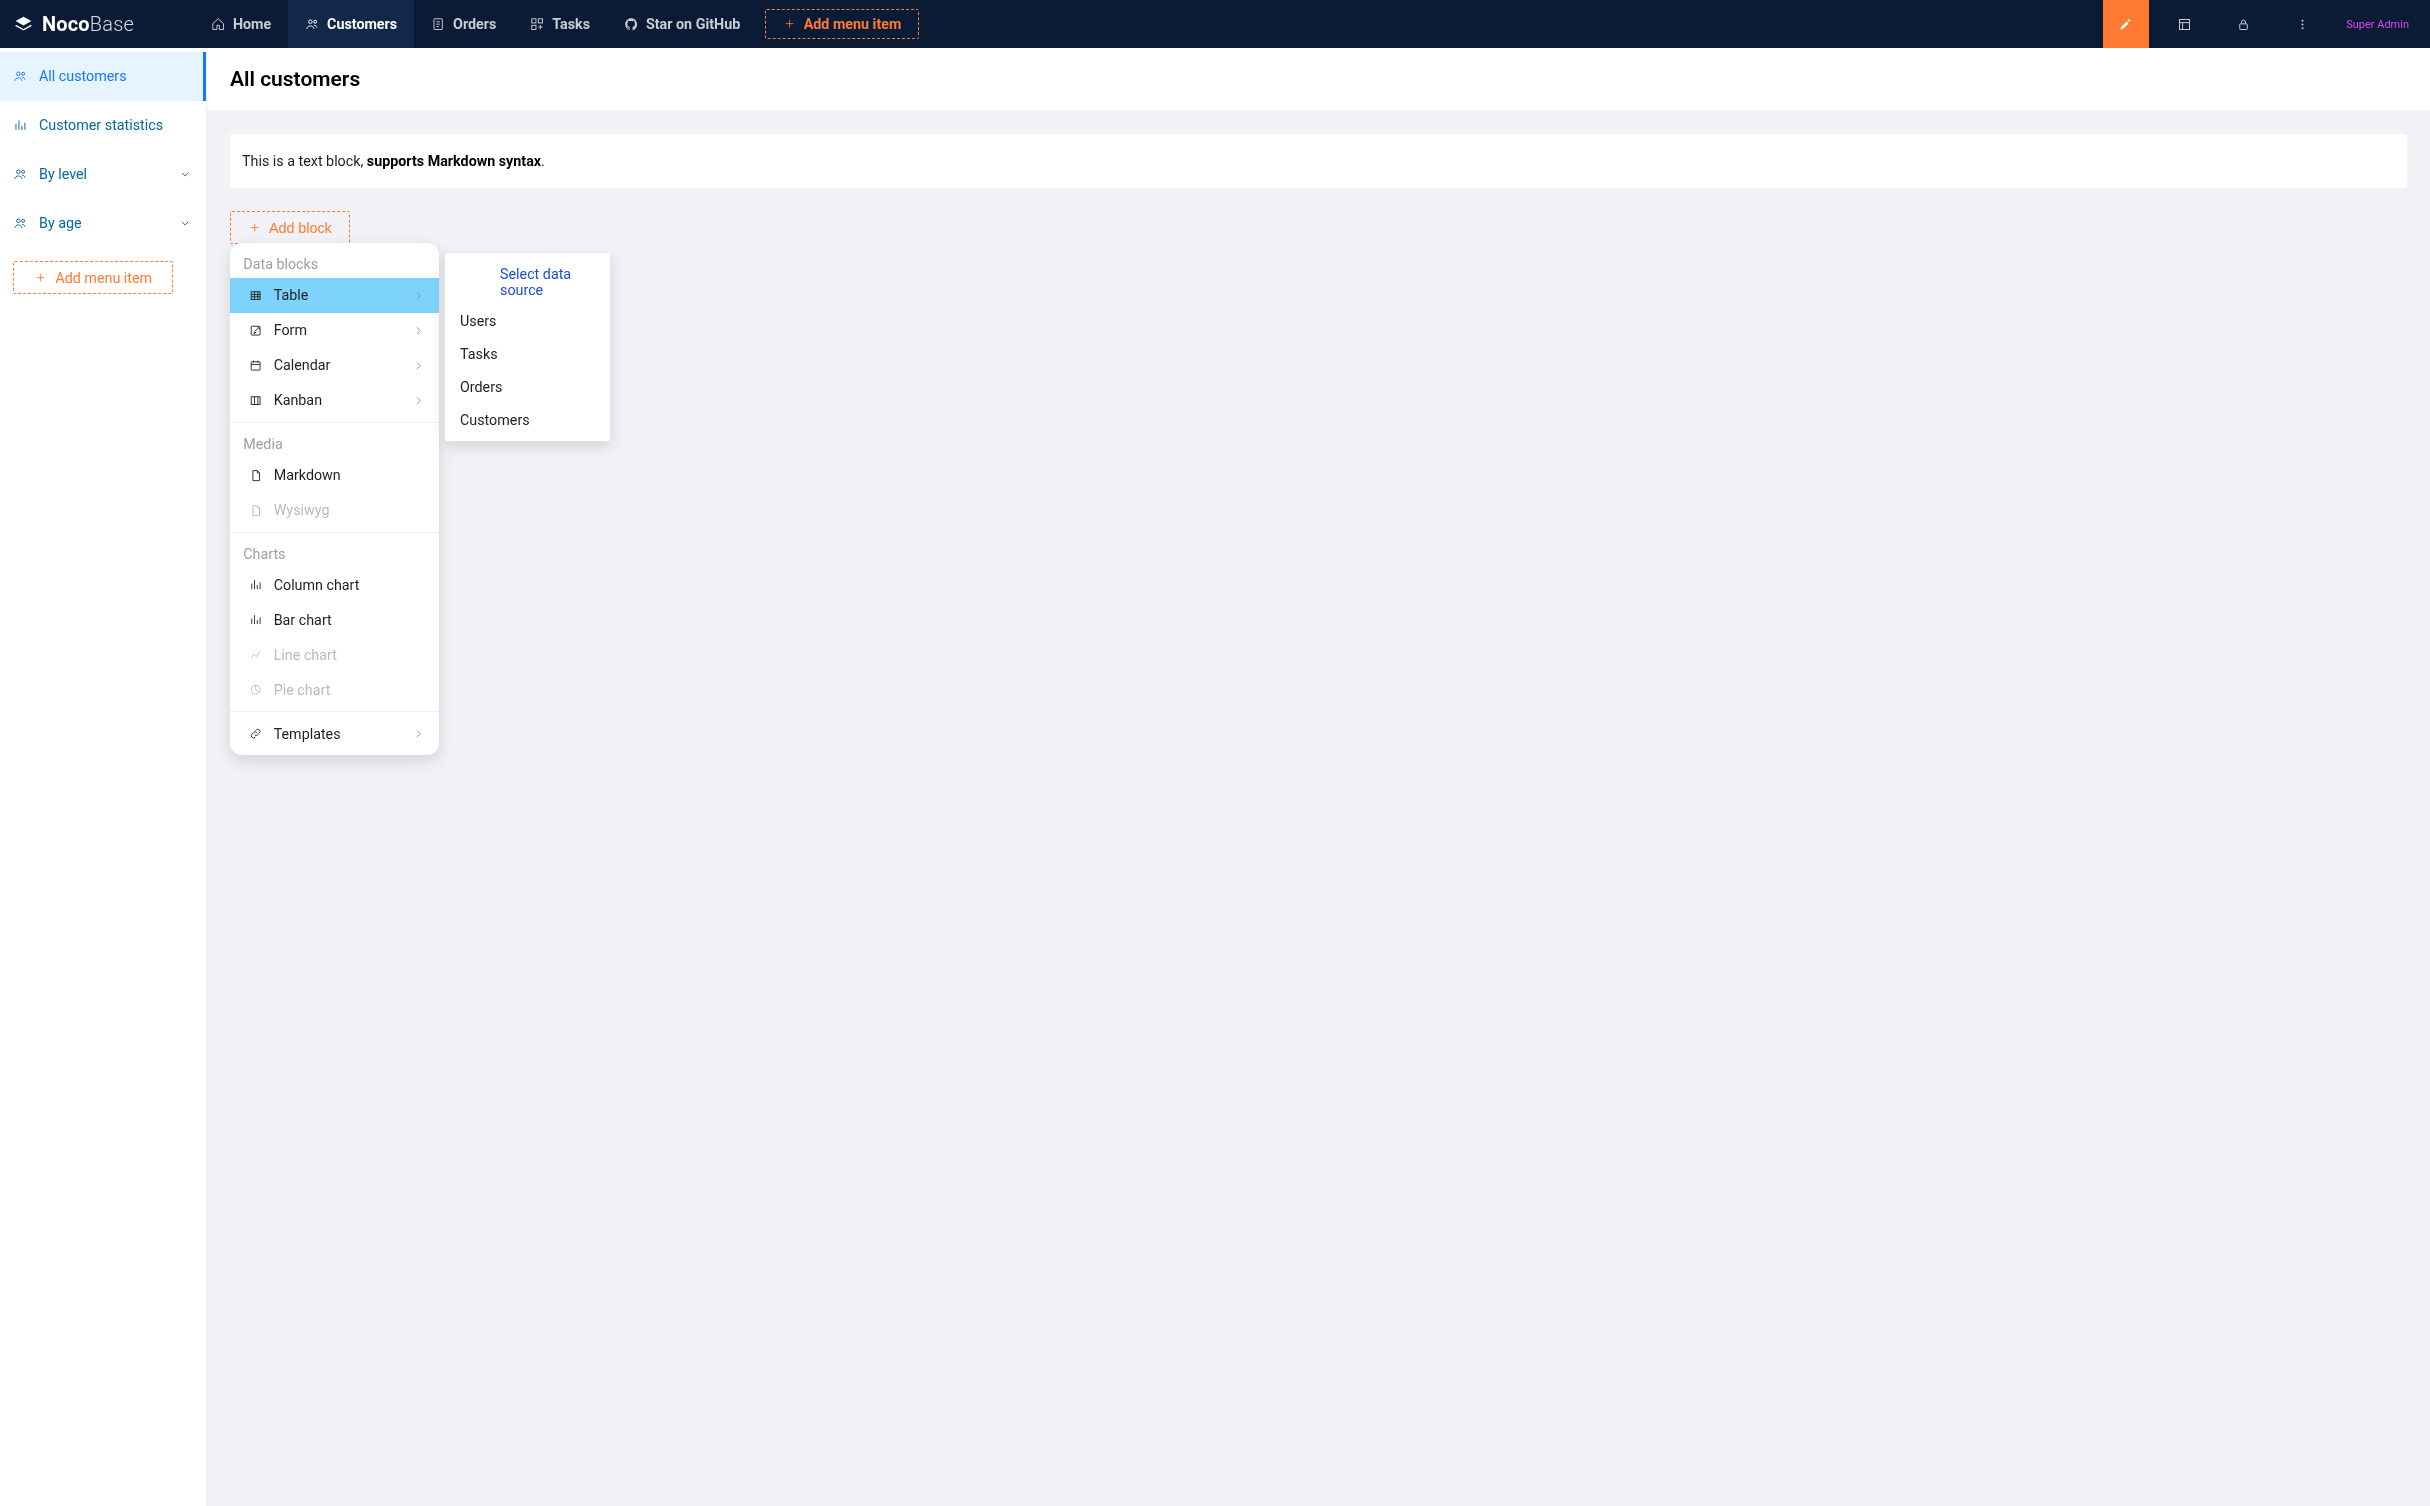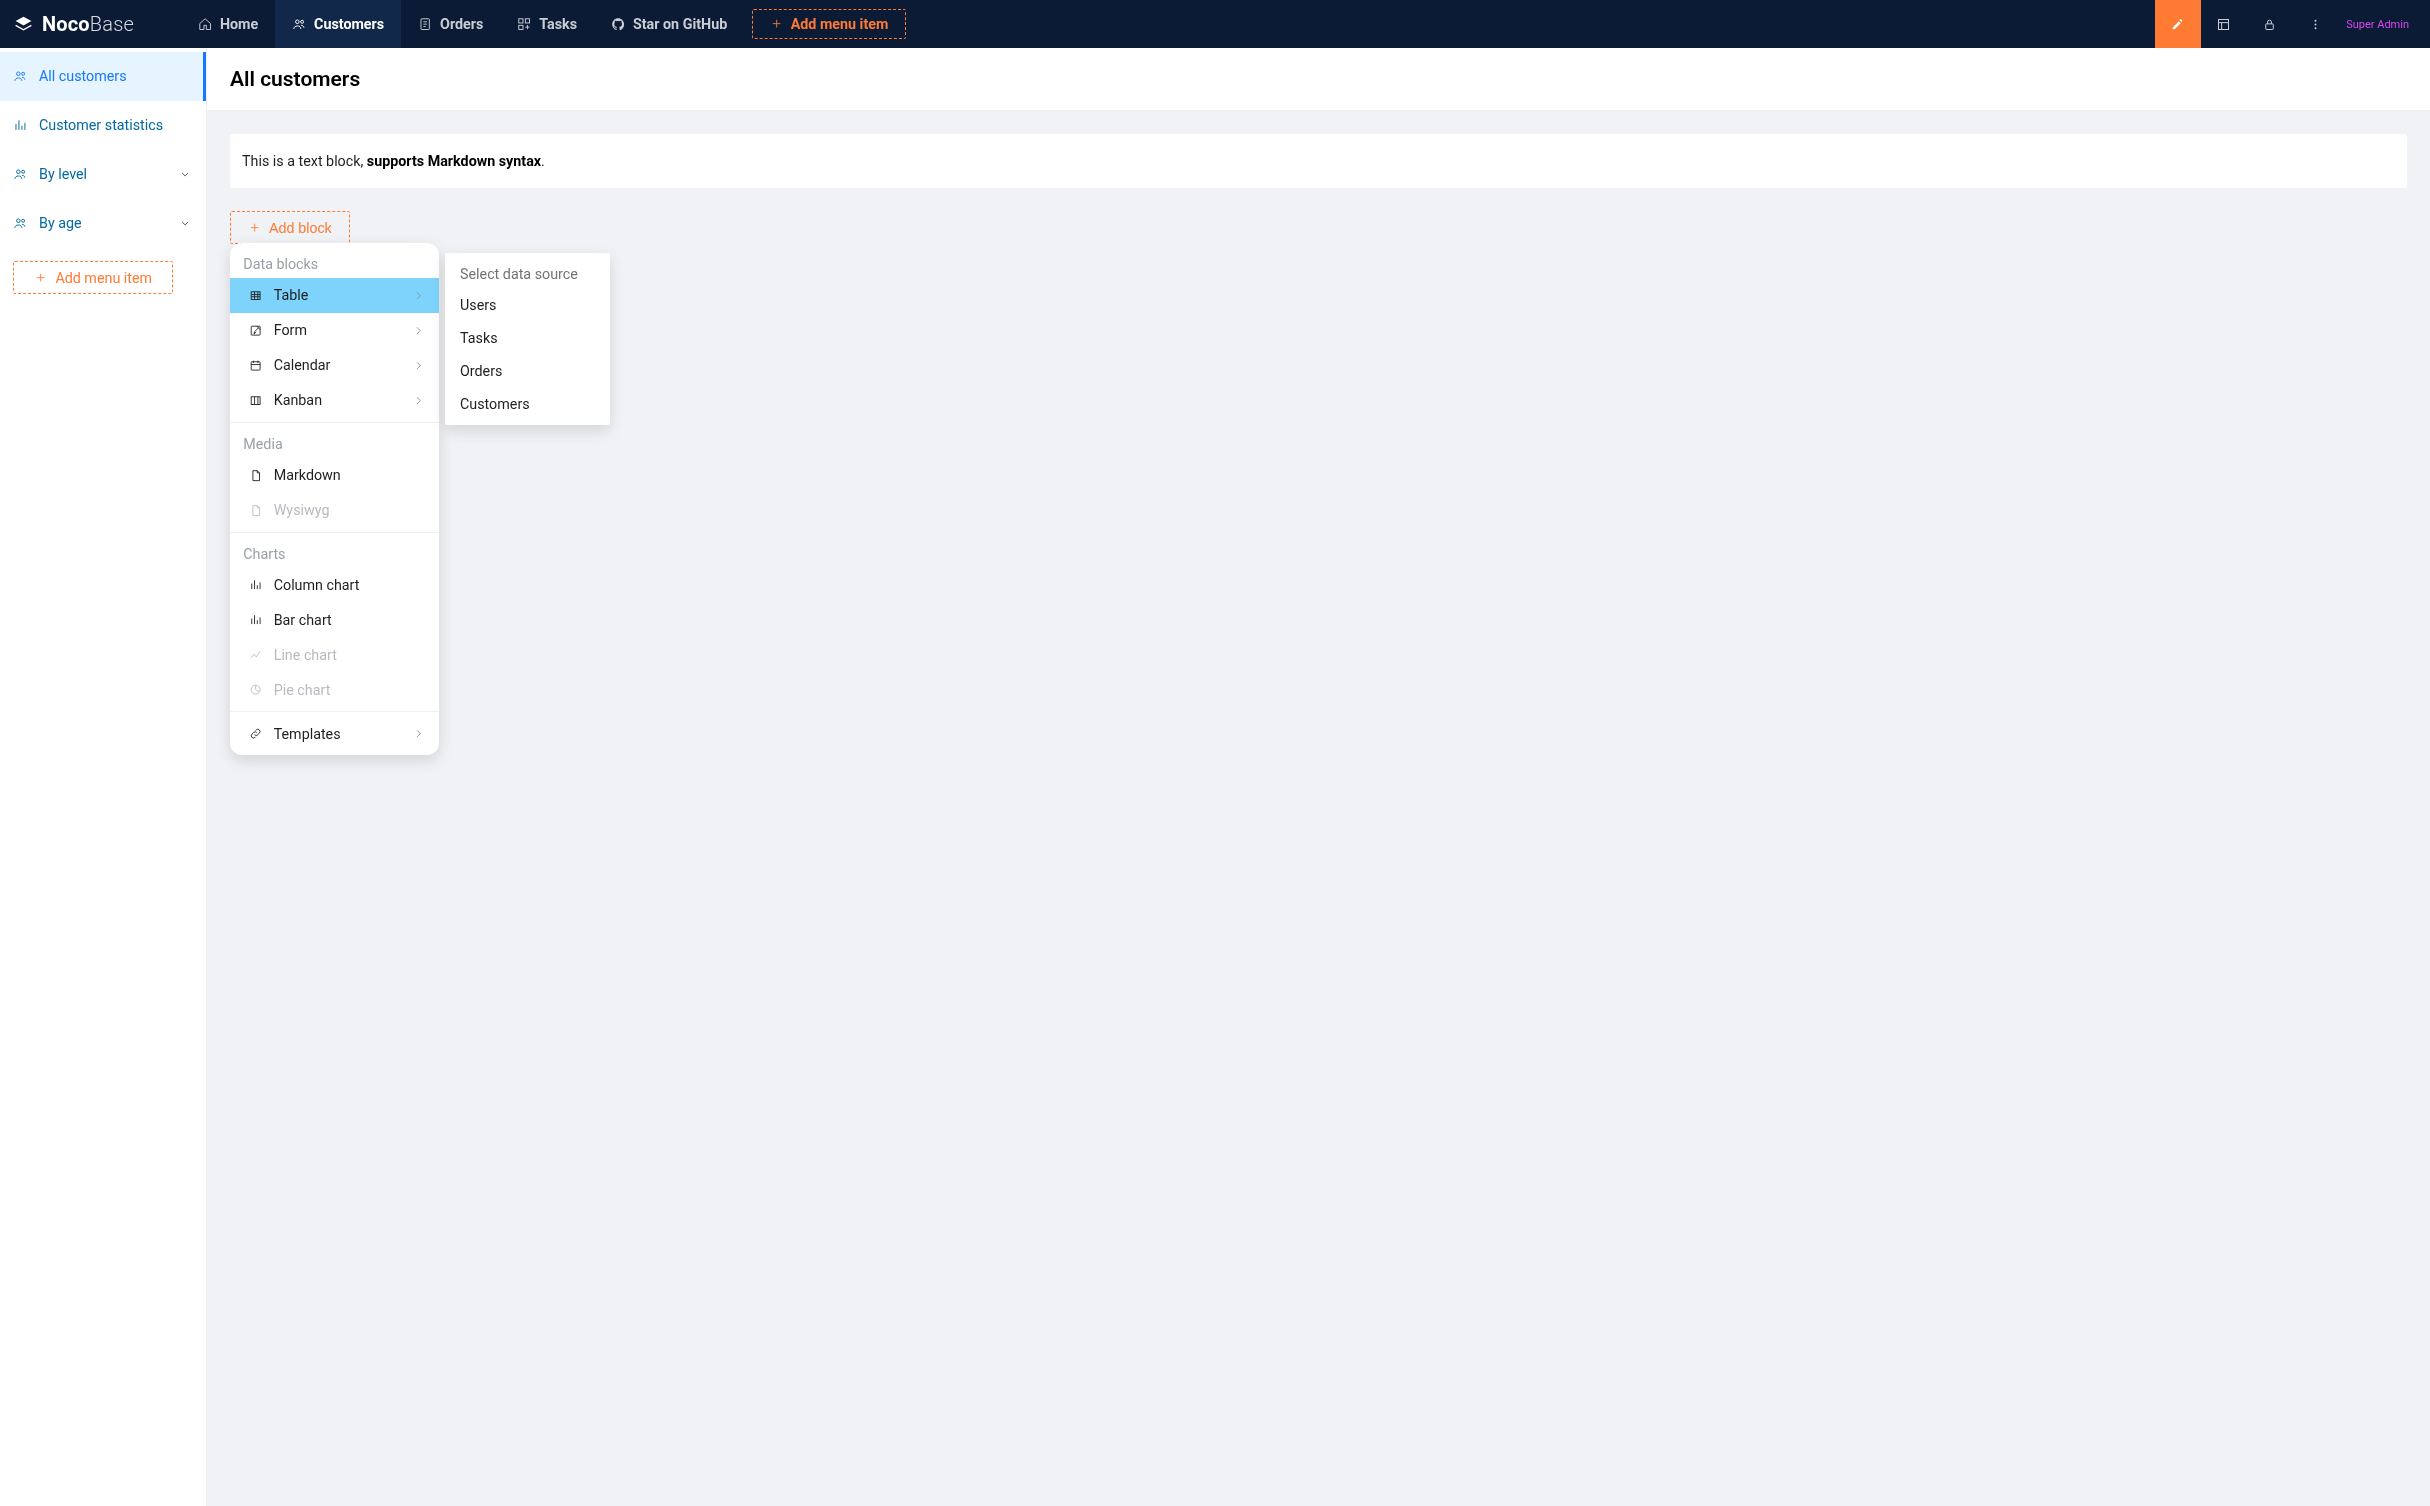--- a/index.html
+++ b/index.html
@@ -9,20 +9,21 @@
     background: #f0f2f5;
     color: #1f1f1f;
   }
   
   .topnav {
     background: #0b1b36;
     height: 48px;
     display: flex;
     align-items: stretch;
     color: #c9cdd4;
+    gap: 13px;
   }
   .brand {
     display: flex;
     align-items: center;
     padding: 0 17px 0 13.3px;
     min-width: 181px;
   }
   .brand svg { margin-right: 7.6px; flex: 0 0 auto; }
   .brand .b1 { color: #fff; font-weight: 700; font-size: 20px; letter-spacing: 0.2px; }
   .brand .b2 { color: #d6d9df; font-weight: 300; font-size: 20px; letter-spacing: 0.2px; }
@@ -169,22 +170,23 @@
     left: 215px;
     top: 42px;
     width: 165px;
     background: #fff;
     box-shadow: 0 5.7px 15px rgba(0,0,0,.12);
     border-radius: 1.9px;
     padding: 3.8px 0;
     font-size: 14.3px;
   }
   .submenu-label {
-    color: #737373;
+    color: #1d4ed8;
     padding: 9.5px 15px 5.7px 15px;
+    margin-left: 40px;
   }
   .submenu-item {
     padding: 8.6px 15px;
     cursor: pointer;
   }
 
   
   .ic { stroke: currentColor; fill: none; stroke-width: 1.6; }
 </style>
 </head>

